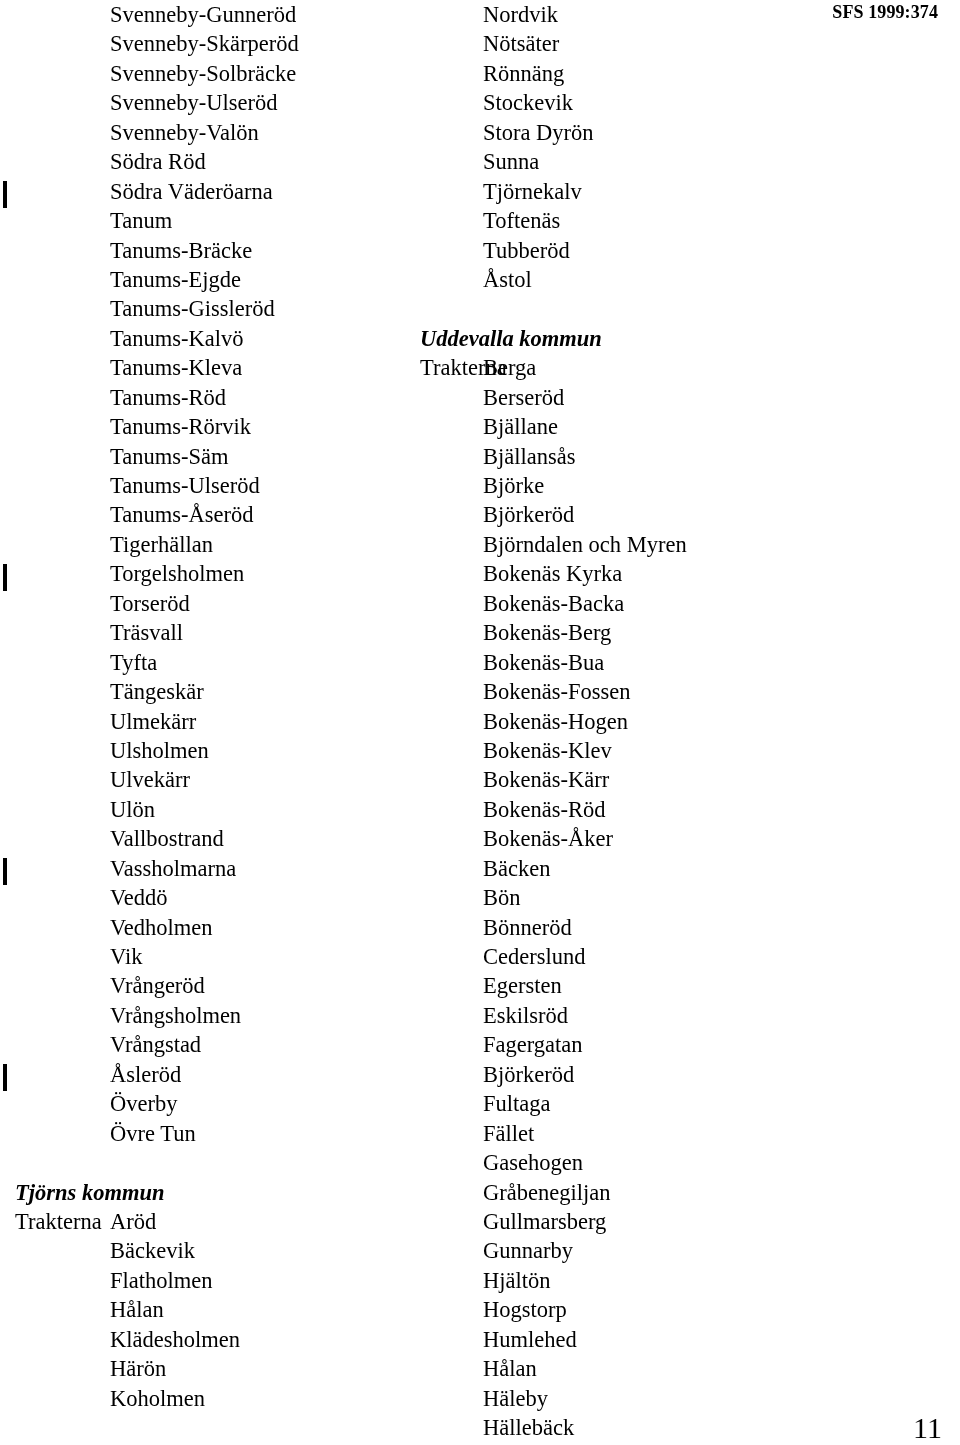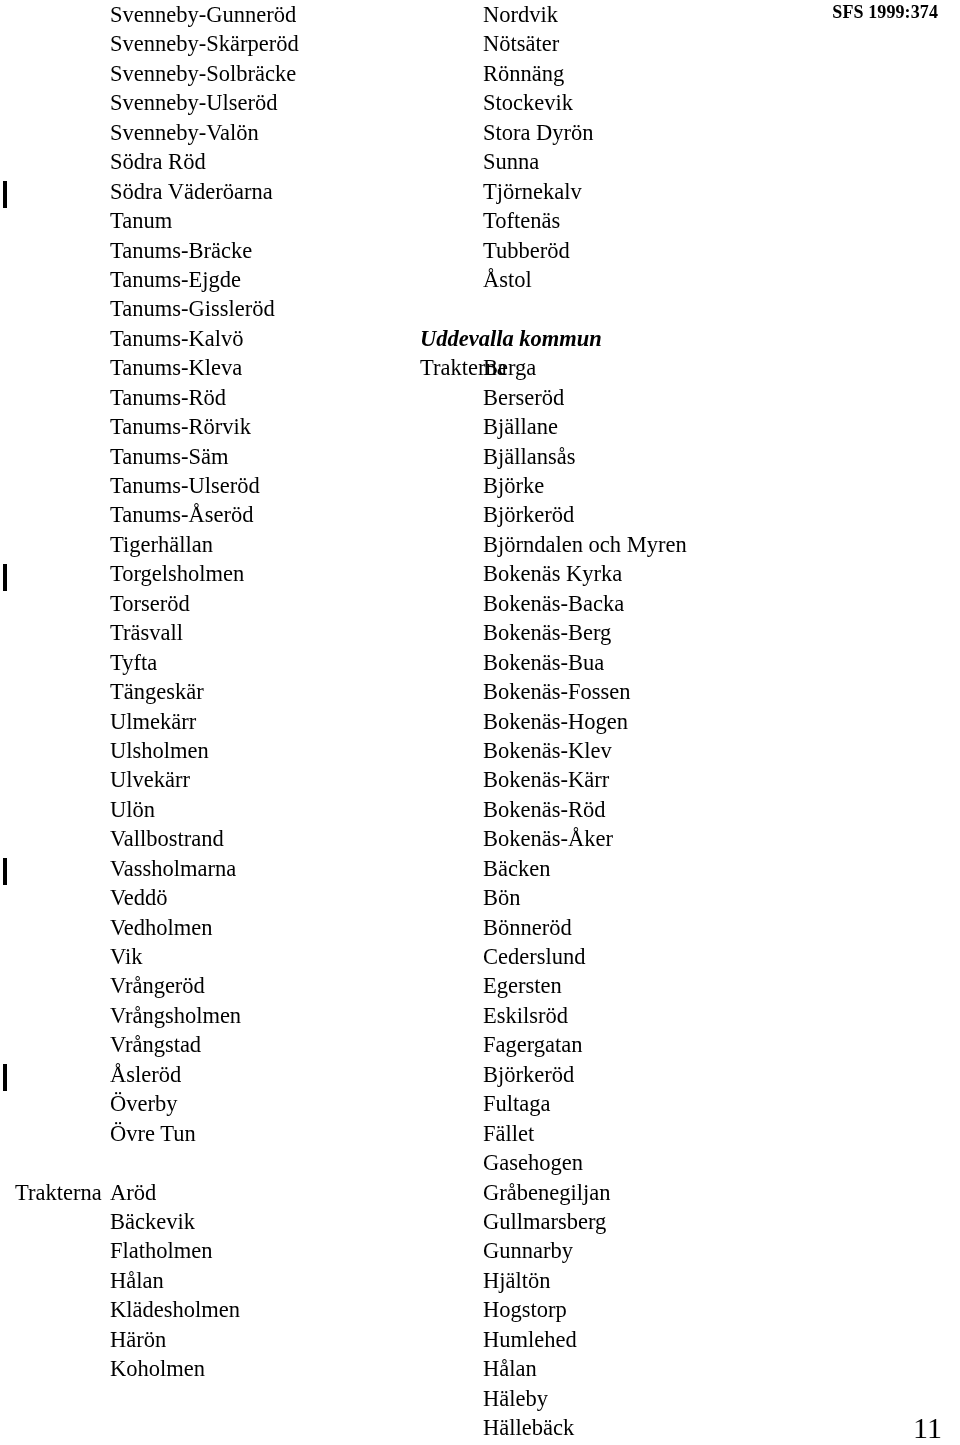--- a/index.html
+++ b/index.html
@@ -207,20 +207,23 @@
       <div class="row">
         <span class="name">Åsleröd</span>
       </div>
       <div class="row">
         <span class="name">Överby</span>
       </div>
       <div class="row">
         <span class="name">Övre Tun</span>
       </div>
       <div class="row spacer"></div>
+      <div class="row heading">
+        <span class="name">Tjörns kommun</span>
+      </div>
       <div class="row">
         <span class="trakt">Trakterna</span>
         <span class="name">Aröd</span>
       </div>
       <div class="row">
         <span class="name">Bäckevik</span>
       </div>
       <div class="row">
         <span class="name">Flatholmen</span>
       </div>

